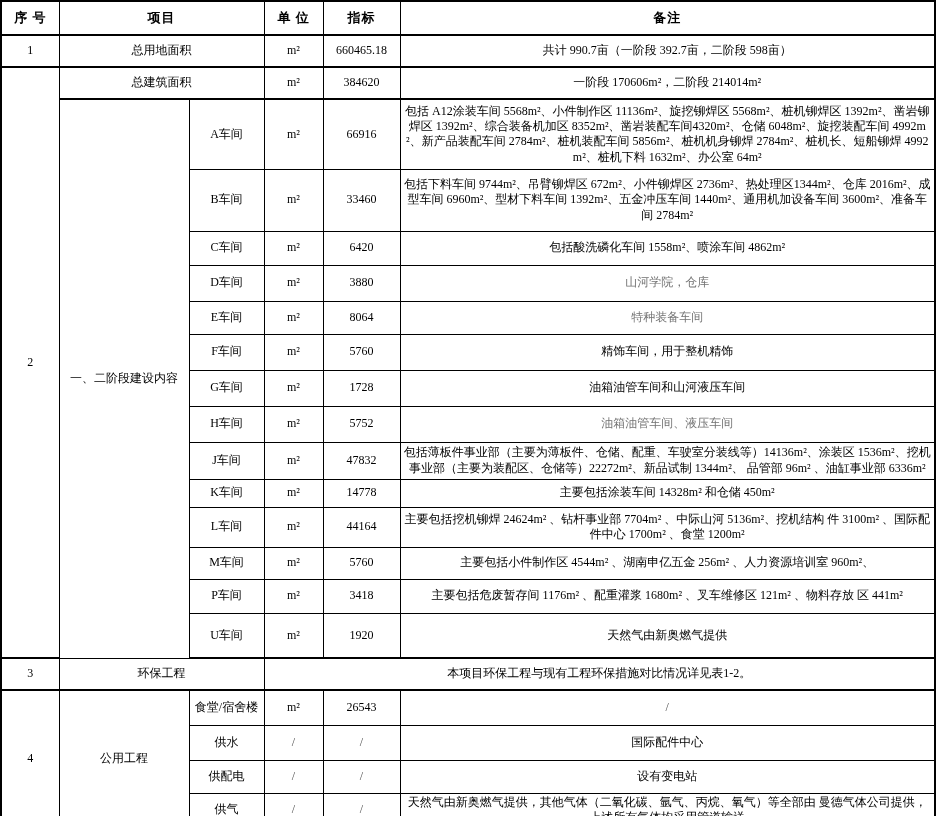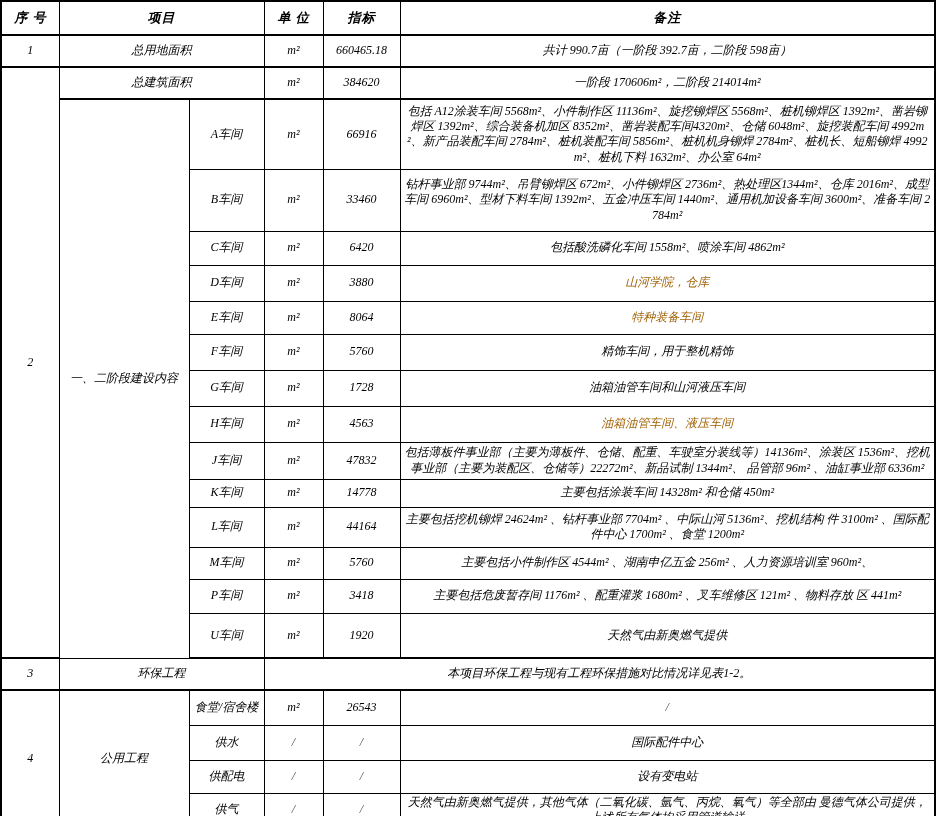--- a/index.html
+++ b/index.html
@@ -1,21 +1,21 @@
 <!DOCTYPE html>
 <html><head>
 <meta charset="utf-8">
 <style>
   html,body{margin:0;padding:0;}
   body{
     background:#ececec;
     font-family:"Liberation Serif","DejaVu Serif",serif;
     -webkit-font-smoothing:antialiased;
   }
-  .sheet{width:936px;height:816px;background:#fff;overflow:hidden;font-style:italic;}
+  .sheet{width:936px;height:816px;background:#fff;overflow:hidden;}
   table.main{
     border-collapse:collapse;
     table-layout:fixed;
     width:934px;
     background:#fff;
     color:#000;
   }
   table.main th, table.main td{
     border:1px solid #000;
     padding:1px 3px;
@@ -23,21 +23,21 @@
     vertical-align:middle;
     font-size:12px;
     line-height:1.28;
     overflow:hidden;
     word-break:break-all;
   }
   table.main{border:2px solid #000;}
   table.main th{font-size:13px;font-weight:bold;letter-spacing:1px;}
   tr.thick td, tr.thick th{border-bottom-width:2px;}
   td.remark{padding:1px 4px;}
-  td.red{color:#a16207;}
+  td.red{color:#737373;}
   td.slash{color:#4a4a4a;}
   .nowrap{white-space:nowrap;margin-top:36px;}
 </style>
 </head>
 <body>
 
 <div class="sheet">
 <table class="main">
   <colgroup>
     <col style="width:58px">
@@ -77,21 +77,21 @@
     <td rowspan="14">一、二阶段建设内容</td>
     <td>A车间</td>
     <td>m²</td>
     <td>66916</td>
     <td class="remark">包括 A12涂装车间 5568m²、小件制作区 11136m²、旋挖铆焊区 5568m²、桩机铆焊区 1392m²、凿岩铆焊区 1392m²、综合装备机加区 8352m²、凿岩装配车间4320m²、仓储 6048m²、旋挖装配车间 4992m²、新产品装配车间 2784m²、桩机装配车间 5856m²、桩机机身铆焊 2784m²、桩机长、短船铆焊 4992m²、桩机下料 1632m²、办公室 64m²</td>
   </tr>
   <tr style="height:62px">
     <td>B车间</td>
     <td>m²</td>
     <td>33460</td>
-    <td class="remark">钻杆事业部 9744m²、吊臂铆焊区 672m²、小件铆焊区 2736m²、热处理区1344m²、仓库 2016m²、成型车间 6960m²、型材下料车间 1392m²、五金冲压车间 1440m²、通用机加设备车间 3600m²、准备车间 2784m²</td>
+    <td class="remark">包括下料车间 9744m²、吊臂铆焊区 672m²、小件铆焊区 2736m²、热处理区1344m²、仓库 2016m²、成型车间 6960m²、型材下料车间 1392m²、五金冲压车间 1440m²、通用机加设备车间 3600m²、准备车间 2784m²</td>
   </tr>
   <tr style="height:34px">
     <td>C车间</td>
     <td>m²</td>
     <td>6420</td>
     <td class="remark">包括酸洗磷化车间 1558m²、喷涂车间 4862m²</td>
   </tr>
   <tr style="height:36px">
     <td>D车间</td>
     <td>m²</td>
@@ -112,21 +112,21 @@
   </tr>
   <tr style="height:36px">
     <td>G车间</td>
     <td>m²</td>
     <td>1728</td>
     <td class="remark">油箱油管车间和山河液压车间</td>
   </tr>
   <tr style="height:36px">
     <td>H车间</td>
     <td>m²</td>
-    <td>4563</td>
+    <td>5752</td>
     <td class="remark red">油箱油管车间、液压车间</td>
   </tr>
   <tr style="height:37px">
     <td>J车间</td>
     <td>m²</td>
     <td>47832</td>
     <td class="remark">包括薄板件事业部（主要为薄板件、仓储、配重、车驶室分装线等）14136m²、涂装区 1536m²、挖机事业部（主要为装配区、仓储等）22272m²、新品试制 1344m²、 品管部 96m² 、油缸事业部 6336m²</td>
   </tr>
   <tr style="height:28px">
     <td>K车间</td>

